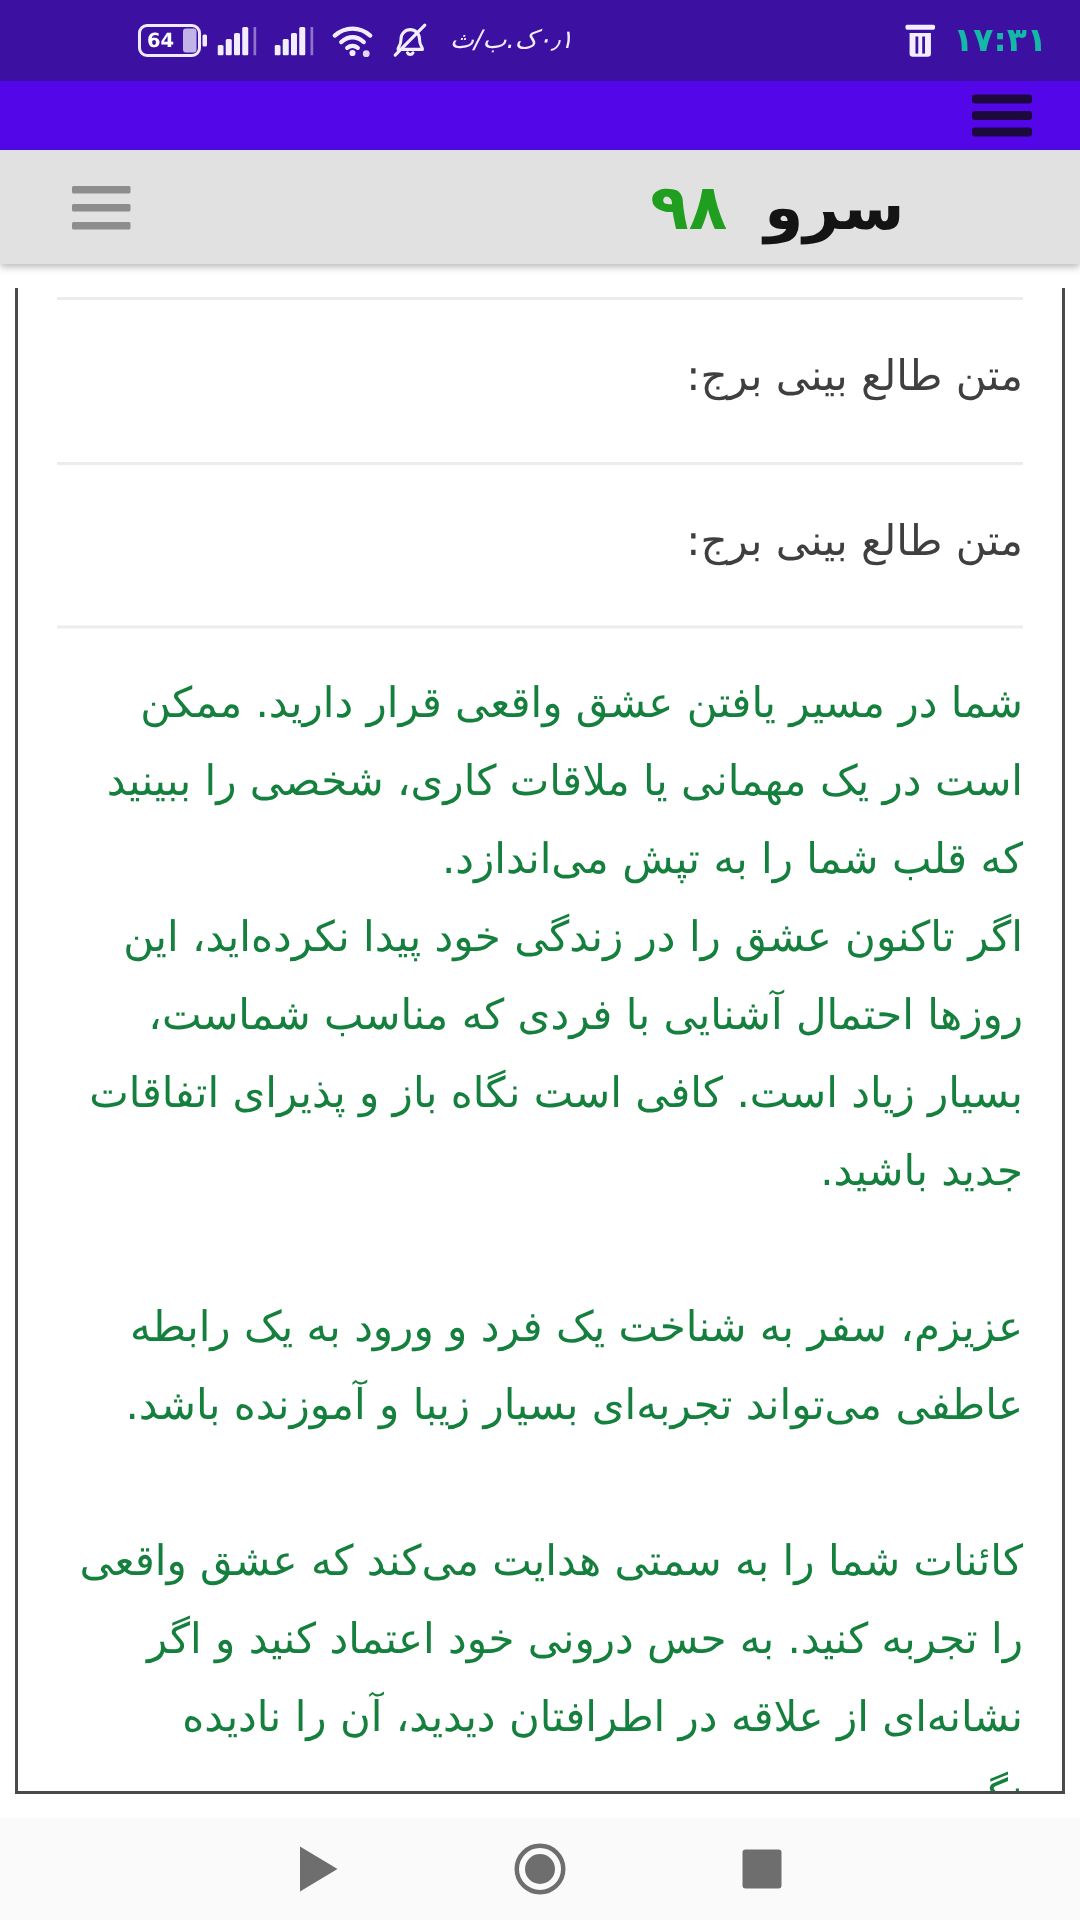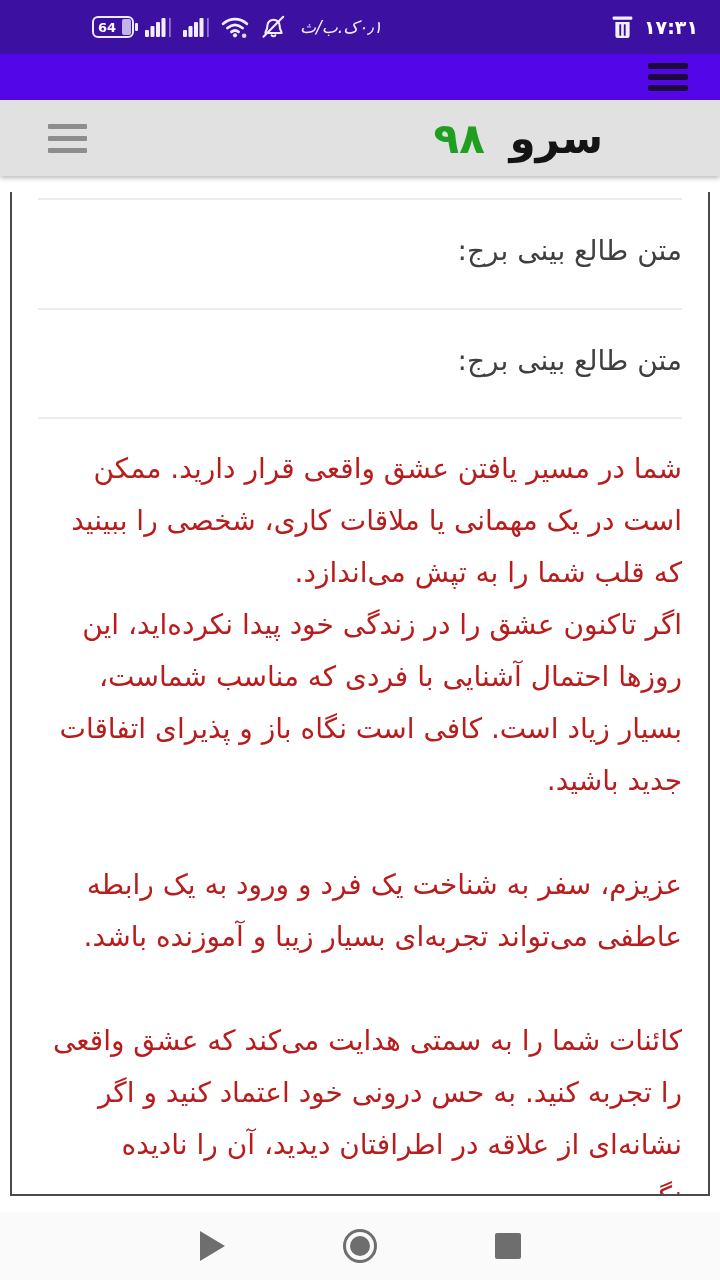--- a/index.html
+++ b/index.html
@@ -13,21 +13,21 @@
   .sb-left, .sb-right { display:flex; align-items:center; gap:11px; }
   .battery { position:relative; width:42px; height:22px; border:2px solid #efeaff;
              border-radius:6px; color:#ffffff; font-size:13px; font-weight:bold;
              display:flex; align-items:center; justify-content:flex-start; padding-left:4px; }
   .battery::after { content:""; position:absolute; right:-6px; top:5px; width:3px; height:8px;
                     background:#efeaff; border-radius:1px; }
   .battery-fill { position:absolute; right:1px; top:1px; bottom:1px; width:9px;
                   background:rgba(240,235,255,.75); border-radius:2px; }
   .sb-icon { display:block; }
   .speed-text { color:#f2eeff; font-size:17px; direction:rtl; margin-left:2px;font-style:italic; }
-  .time-text { color:#ffffff; font-size:19px; font-weight:bold; direction:rtl; letter-spacing:1px; }
+  .time-text { color:#14b8a6; font-size:22px; font-weight:bold; direction:rtl; letter-spacing:1px; }
 
   
   .menu-bar { height:46px; background:#5307e8; display:flex; align-items:center;
               justify-content:flex-end; padding-right:32px; flex:0 0 auto; }
   .hamburger-dark { display:flex; flex-direction:column; gap:5px; cursor:pointer; }
   .hamburger-dark span { width:40px; height:6px; background:#1c0a3e; border-radius:2px; }
 
   
   .app-header { height:76px; background:#e1e1e1; position:relative; display:flex;
                 align-items:center; padding-left:48px; flex:0 0 auto;
@@ -38,21 +38,21 @@
           direction:rtl; font-size:42px; font-weight:bold; white-space:nowrap; }
   .logo .logo-name { color:#141414; }
   .logo .logo-num  { color:#1f9e1f; margin-right:10px; }
 
   
   .content-card { flex:1 1 auto; margin:16px 10px; background:#ffffff;
                   border:2px solid #4a4a4a; border-top:none;
                   padding:0 26px; direction:rtl; overflow:hidden; }
   .divider { height:2px; background:#ececec; margin-top:6px; }
   .section-label { font-size:28px; color:#3f3f3f; text-align:right; padding:34px 0; line-height:1.2; }
-  .body-text { color:#b91c1c; font-size:28px; line-height:52px; text-align:right; }
+  .body-text { color:#15803d; font-size:28px; line-height:52px; text-align:right; }
   .body-text p { margin:0; }
   .body-text .first { margin-top:24px; }
   .body-text .spaced { margin-top:52px; }
 
   
   .nav-bar { height:68px; background:#fafafa; display:flex; align-items:center;
              justify-content:center; gap:118px; flex:0 0 auto; }
   .nav-btn { display:flex; align-items:center; justify-content:center; cursor:pointer; }
   .tri-right { width:0; height:0; border-top:15px solid transparent;
                border-bottom:15px solid transparent; border-left:25px solid #6e6e6e; }

